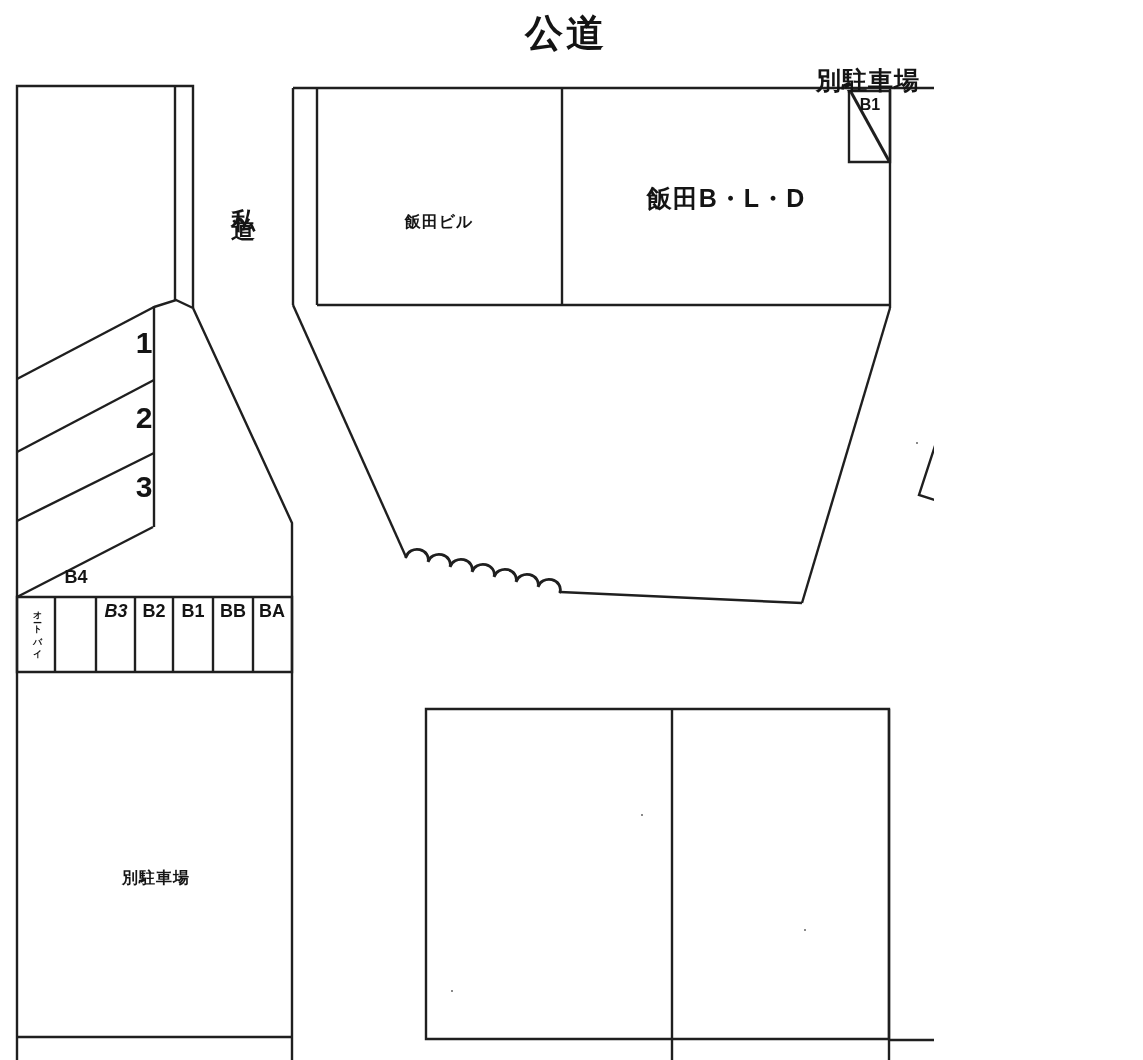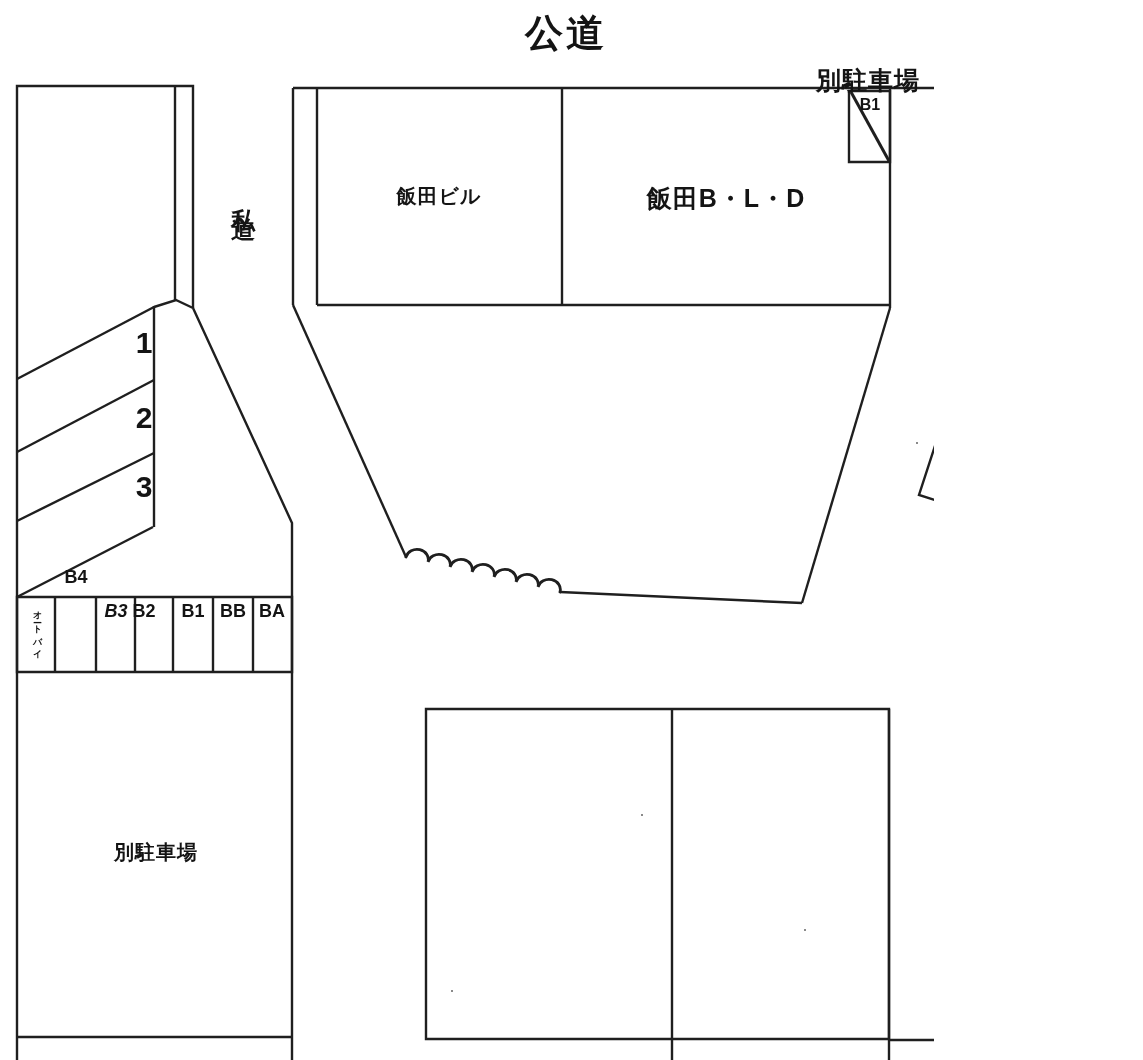--- a/index.html
+++ b/index.html
@@ -24,21 +24,21 @@
   .lbl{
     position:absolute;
     transform:translate(-50%,-50%);
     white-space:nowrap;
     font-weight:bold;
     color:var(--text);
     line-height:1;
   }
   .lbl.title{font-size:38px;letter-spacing:3px;}
   .lbl.big{font-size:25px;letter-spacing:1px;}
-  .lbl.bld{font-size:20px;letter-spacing:1px;}
+  .lbl.bld{font-size:16px;letter-spacing:1px;margin-top:26px;}
   .lbl.vert{writing-mode:vertical-rl;text-orientation:upright;font-size:24px;letter-spacing:10px;}
   .lbl.num{font-size:30px;}
   .lbl.stall{font-size:18px;}
   .lbl.b1{font-size:16px;}
   .lbl.mini{writing-mode:vertical-rl;text-orientation:upright;font-size:9px;letter-spacing:2px;font-weight:bold;}
   .dot{position:absolute;width:2px;height:2px;background:#8a8a8a;}
 </style>
 </head>
 <body>
 
@@ -99,21 +99,21 @@
   <div class="lbl bld" style="left:156px;top:852px;">別駐車場</div>
   <div class="lbl b1" style="left:870px;top:105px;">B1</div>
 
   <div class="lbl num" style="left:144px;top:343px;">1</div>
   <div class="lbl num" style="left:144px;top:418px;">2</div>
   <div class="lbl num" style="left:144px;top:487px;">3</div>
 
   <div class="lbl mini" style="left:37px;top:630px;">オートバイ</div>
   <div class="lbl stall" style="left:76px;top:577px;">B4</div>
   <div class="lbl stall" style="left:116px;top:611px;font-style:italic;">B3</div>
-  <div class="lbl stall" style="left:144px;top:611px;">B2</div>
+  <div class="lbl stall" style="left:154px;top:611px;">B2</div>
   <div class="lbl stall" style="left:193px;top:611px;">B1</div>
   <div class="lbl stall" style="left:233px;top:611px;">BB</div>
   <div class="lbl stall" style="left:272px;top:611px;">BA</div>
 
   <div class="dot" style="left:641px;top:814px;"></div>
   <div class="dot" style="left:804px;top:929px;"></div>
   <div class="dot" style="left:1137px;top:753px;"></div>
   <div class="dot" style="left:451px;top:990px;"></div>
   <div class="dot" style="left:916px;top:442px;"></div>
 </div>

